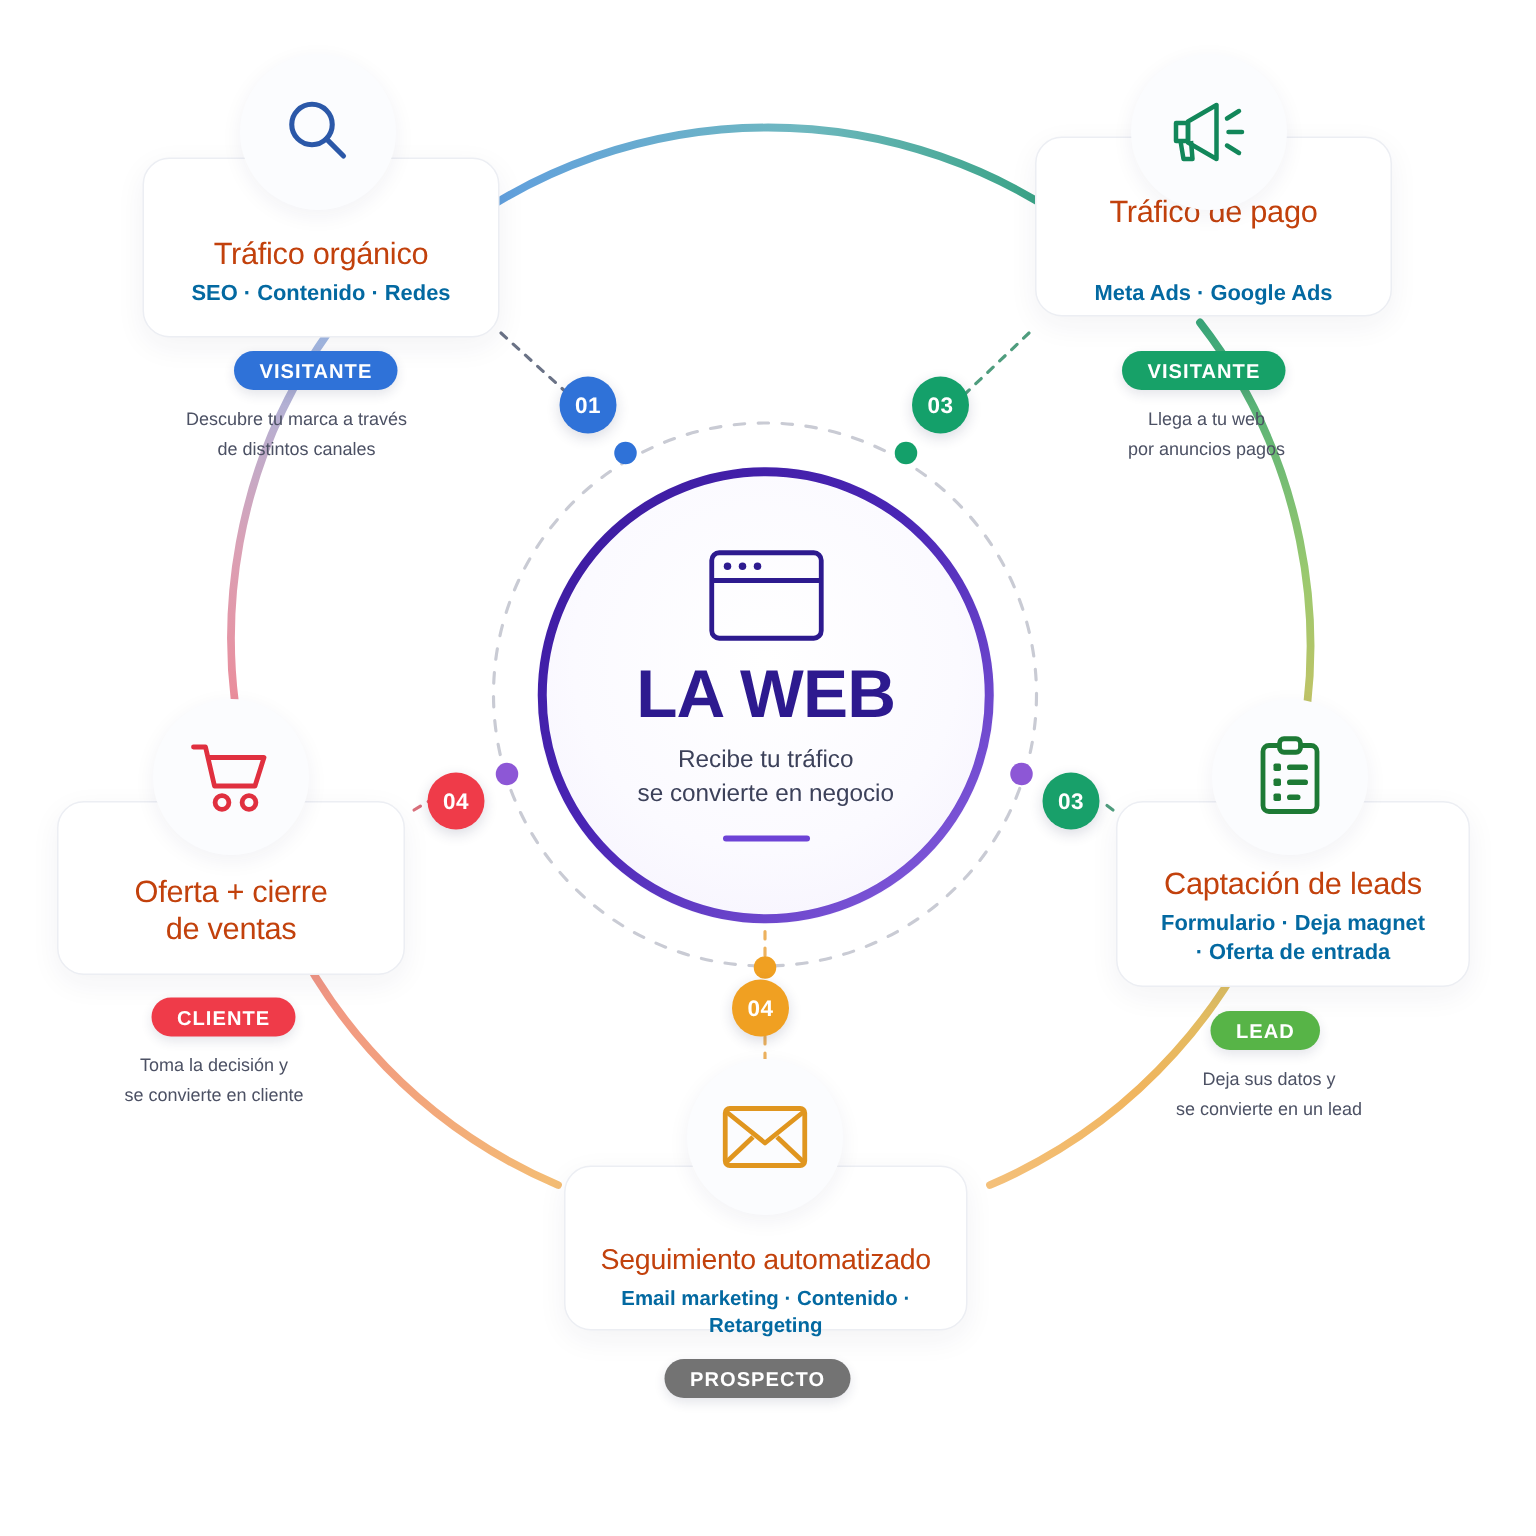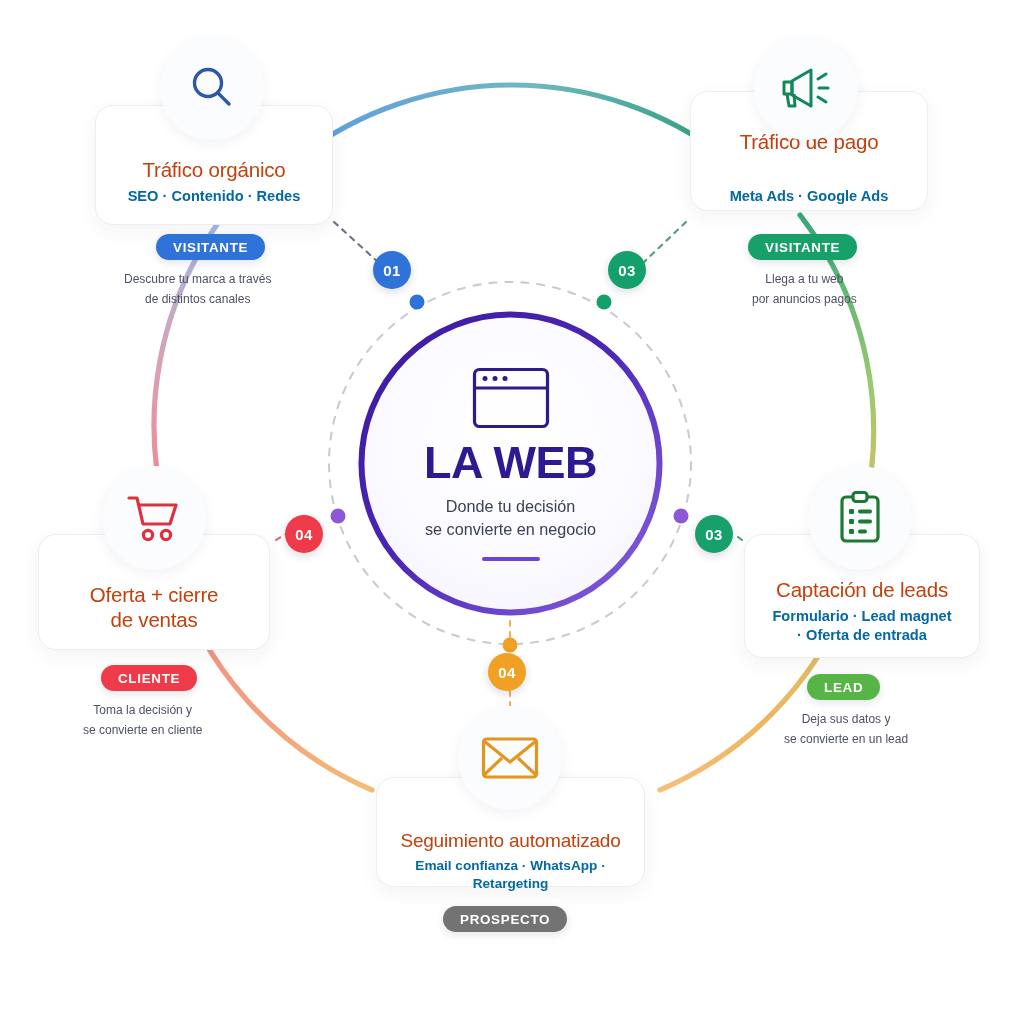--- a/index.html
+++ b/index.html
@@ -186,21 +186,21 @@
       <svg width="78" height="62" viewBox="0 0 78 62">
         <rect x="2.5" y="2.5" width="73" height="57" rx="5" ry="5" fill="none" stroke="#2d1a8f" stroke-width="3.2"></rect>
         <line x1="2.5" y1="21" x2="75.5" y2="21" stroke="#2d1a8f" stroke-width="3.2"></line>
         <circle cx="13" cy="11.5" r="2.5" fill="#2d1a8f"></circle>
         <circle cx="23" cy="11.5" r="2.5" fill="#2d1a8f"></circle>
         <circle cx="33" cy="11.5" r="2.5" fill="#2d1a8f"></circle>
       </svg>
     </span>
     <div class="hub-title">LA WEB</div>
     <div class="hub-sub">
-      <div>Donde tu decisión</div>
+      <div>Recibe tu tráfico</div>
       <div>se convierte en negocio</div>
     </div>
     <div class="hub-rule"></div>
   </div>
 
   <div class="iconbubble" style="left:160px;top:36px;">
     <span>
       <svg width="52" height="52" viewBox="0 0 52 52">
         <circle cx="22" cy="21" r="13.5" fill="none" stroke="#2b58a8" stroke-width="3.4"></circle>
         <line x1="31.6" y1="30.6" x2="43" y2="42" stroke="#2b58a8" stroke-width="3.4" stroke-linecap="round"></line>
@@ -249,21 +249,21 @@
         <rect x="13" y="29" width="5" height="5" rx="1.2" fill="#1d7a35"></rect>
         <rect x="22" y="29.6" width="14" height="3.8" rx="1.9" fill="#1d7a35"></rect>
         <rect x="13" y="39" width="5" height="5" rx="1.2" fill="#1d7a35"></rect>
         <rect x="22" y="39.6" width="9" height="3.8" rx="1.9" fill="#1d7a35"></rect>
       </svg>
     </span>
   </div>
   <div class="card" style="left:744px;top:534px;width:236px;height:124px;padding-top:30px;">
     <div class="c-title">Captación de leads</div>
     <div class="c-sub">
-      <div>Formulario · Lead magnet</div>
+      <div>Formulario · Deja magnet</div>
       <div>· Oferta de entrada</div>
     </div>
   </div>
   <div class="pill" style="left:807px;top:674px;background:#57b447;">LEAD</div>
   <div class="caption" style="left:784px;top:710px;">
     <div>Deja sus datos y</div>
     <div>se convierte en un lead</div>
   </div>
 
   <div class="iconbubble" style="left:458px;top:706px;">
@@ -271,21 +271,21 @@
       <svg width="58" height="46" viewBox="0 0 58 46">
         <rect x="2.5" y="4" width="53" height="38" rx="3" ry="3" fill="none" stroke="#e0961f" stroke-width="3.2"></rect>
         <path d="M3 6 L29 27 L55 6" fill="none" stroke="#e0961f" stroke-width="3.2" stroke-linejoin="round"></path>
         <path d="M3 40 L21 23" fill="none" stroke="#e0961f" stroke-width="3.2"></path>
         <path d="M55 40 L37 23" fill="none" stroke="#e0961f" stroke-width="3.2"></path>
       </svg>
     </span>
   </div>
   <div class="card" style="left:376px;top:777px;width:269px;height:110px;padding-top:26px;">
     <div class="c-title" style="font-size:19px;margin-top:32px;">Seguimiento automatizado</div>
-    <div class="c-sub" style="font-size:13.6px;">Email confianza · WhatsApp · Retargeting</div>
+    <div class="c-sub" style="font-size:13.6px;">Email marketing · Contenido · Retargeting</div>
   </div>
   <div class="pill" style="left:443px;top:906px;background:#737373;">PROSPECTO</div>
 
   <div class="iconbubble" style="left:102px;top:466px;">
     <span>
       <svg width="58" height="52" viewBox="0 0 58 52">
         <path d="M4 6 L12 6 L18 32 L45 32 L51 13 L15 13" fill="none" stroke="#e0303f" stroke-width="3.2" stroke-linecap="round" stroke-linejoin="round"></path>
         <circle cx="23" cy="43" r="4.6" fill="none" stroke="#e0303f" stroke-width="3.2"></circle>
         <circle cx="41" cy="43" r="4.6" fill="none" stroke="#e0303f" stroke-width="3.2"></circle>
       </svg>

